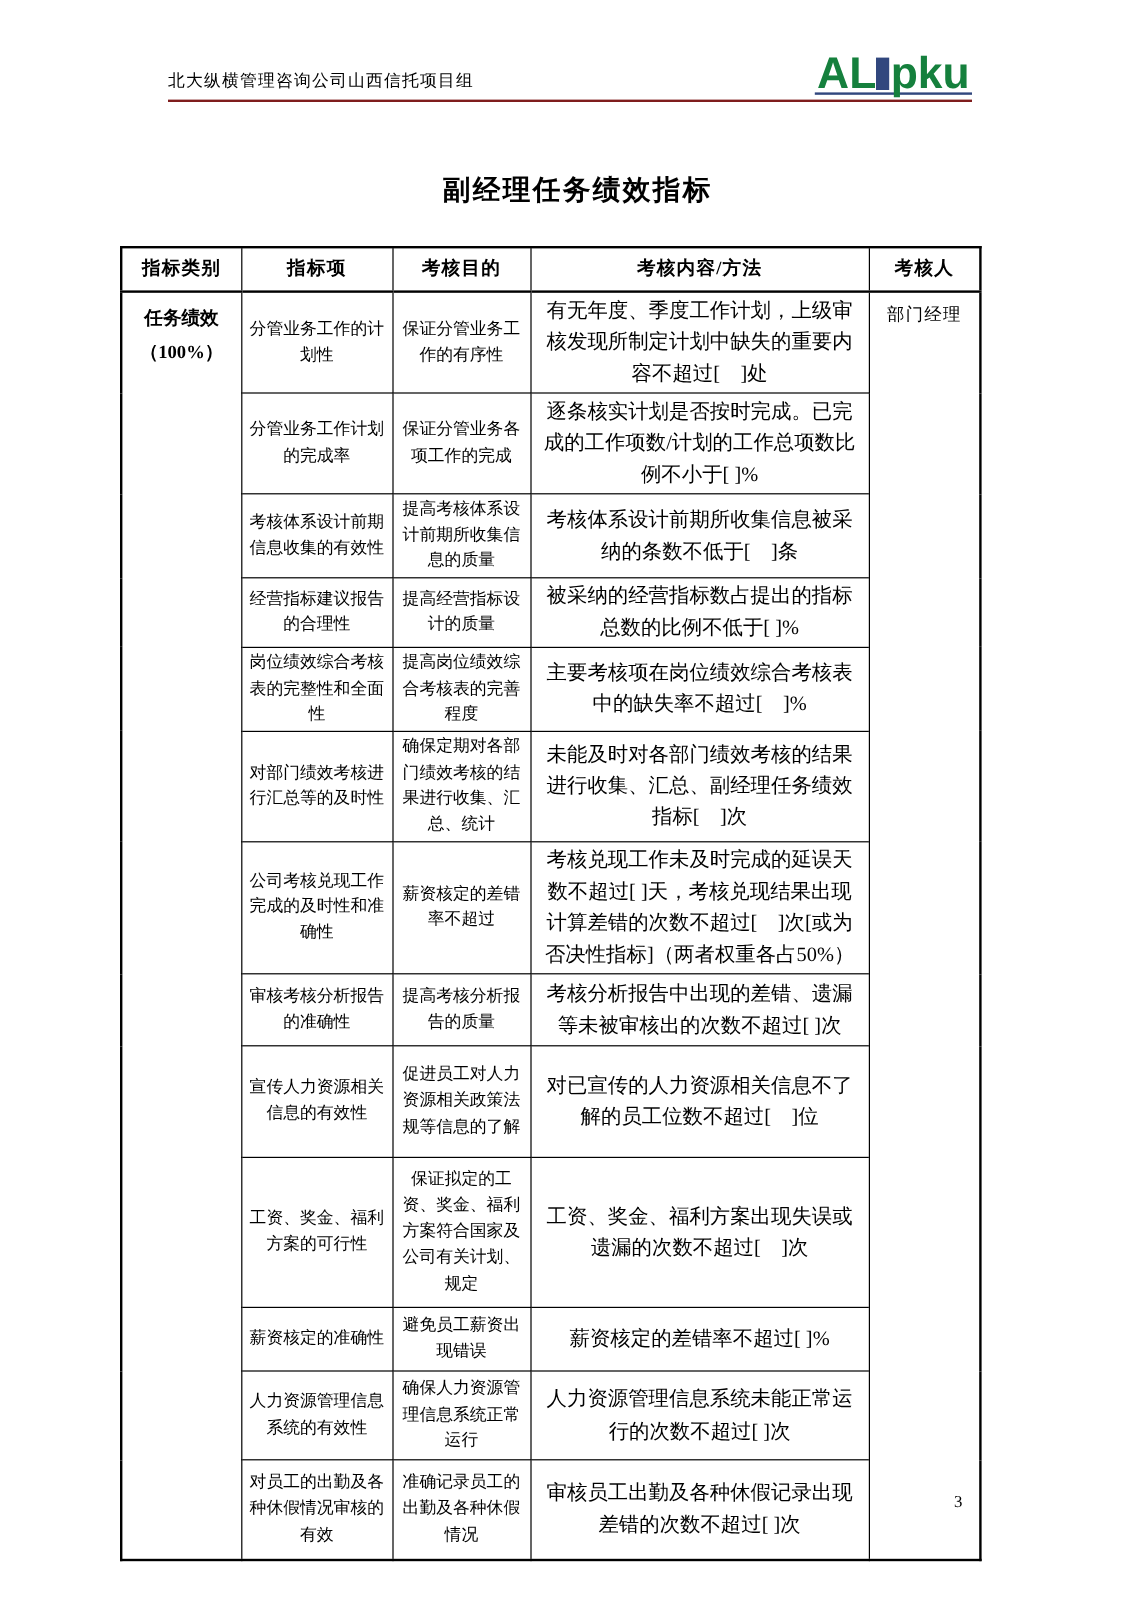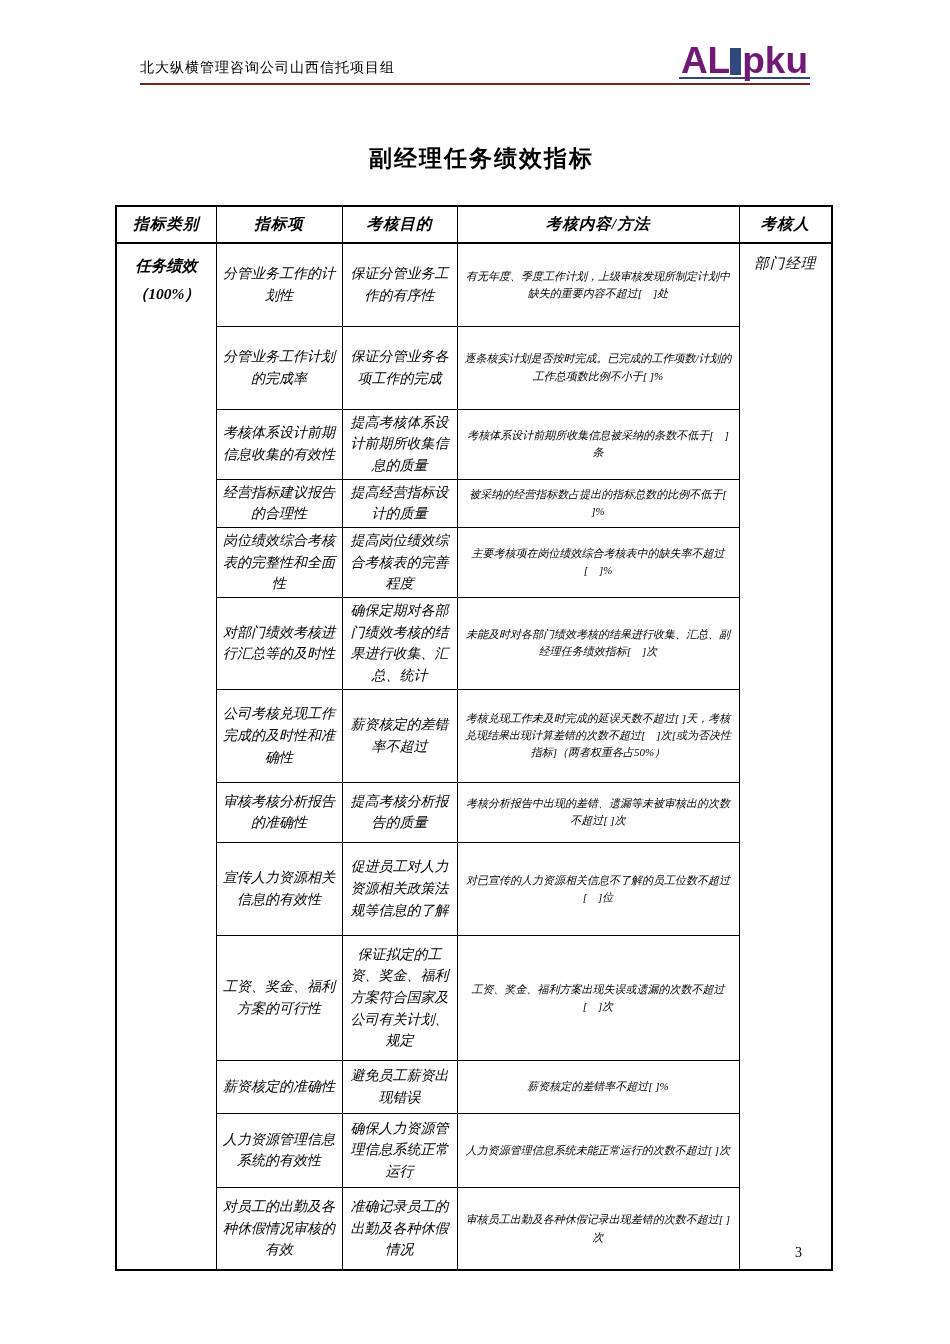--- a/index.html
+++ b/index.html
@@ -24,21 +24,21 @@
     font-size: 14px;
     letter-spacing: 1px;
     padding-bottom: 2px;
   }
   .logo {
     display: flex; align-items: flex-end;
     font-family: "Liberation Sans", sans-serif;
     font-weight: bold;
     font-size: 37px;
     line-height: 0.82;
-    color: #701a75;
+    color: #15803d;
     border-bottom: 2px solid #31477E;
     padding: 0 2px 1px 2px;
     text-align: center;
   }
   .logo .logo-block {
     display: inline-block;
     width: 11px; height: 27px;
     background: #31477E;
     margin: 0 1px 1px 0;
   }
@@ -50,25 +50,24 @@
     text-align: center;
     font-size: 23px;
     font-weight: bold;
     letter-spacing: 2px;
     padding-left: 13px;
   }
 
   
   table.kpi {
     position: absolute;
-    top: 205px; left: 115px;
+    top: 205px; left: 100px;
     width: 716px;
     border-collapse: collapse;
     table-layout: fixed;
-    font-style: italic;
   }
   table.kpi, table.kpi th, table.kpi td { border: 1px solid #000; }
   table.kpi { border: 2.5px solid #000; }
   table.kpi thead th { border-bottom: 2px solid #000; }
 
   th, td {
     padding: 2px 6px;
     text-align: center;
     vertical-align: middle;
     font-size: 14.5px;
@@ -87,21 +86,21 @@
     padding-top: 8px;
     line-height: 1.8;
   }
   td.assessor-cell {
     vertical-align: top;
     padding-top: 8px;
     font-size: 14.5px;
     letter-spacing: 1px;
   }
   td.item-cell, td.purpose-cell { font-size: 14px; }
-  td.method-cell { font-size: 11px; }
+  td.method-cell { font-size: 17px; }
 
   
   tbody tr:nth-child(1)  { height: 83px; margin-top: 10px; }
   tbody tr:nth-child(2)  { height: 83px; margin-left: 48px; }
   tbody tr:nth-child(3)  { height: 59px; }
   tbody tr:nth-child(4)  { height: 43px; }
   tbody tr:nth-child(5)  { height: 47px; }
   tbody tr:nth-child(6)  { height: 67px; }
   tbody tr:nth-child(7)  { height: 93px; }
   tbody tr:nth-child(8)  { height: 60px; }

